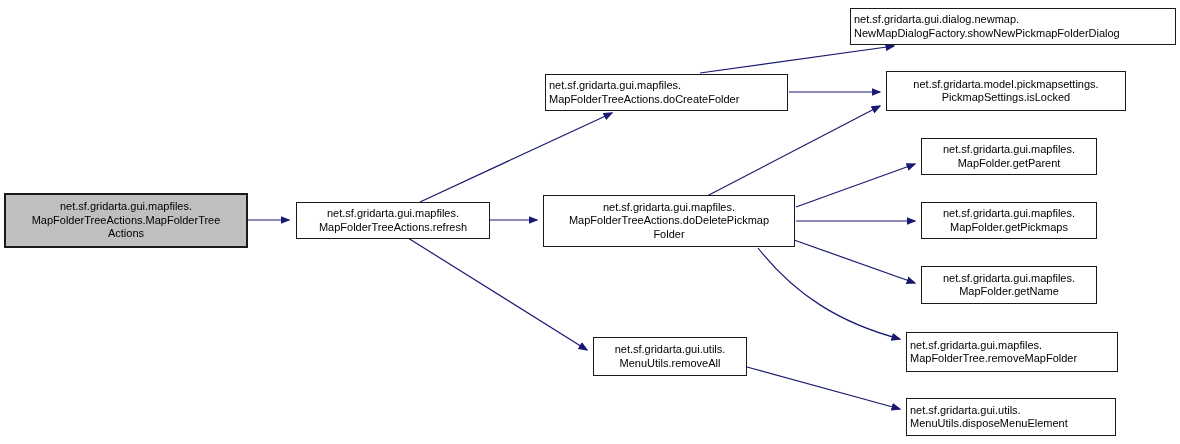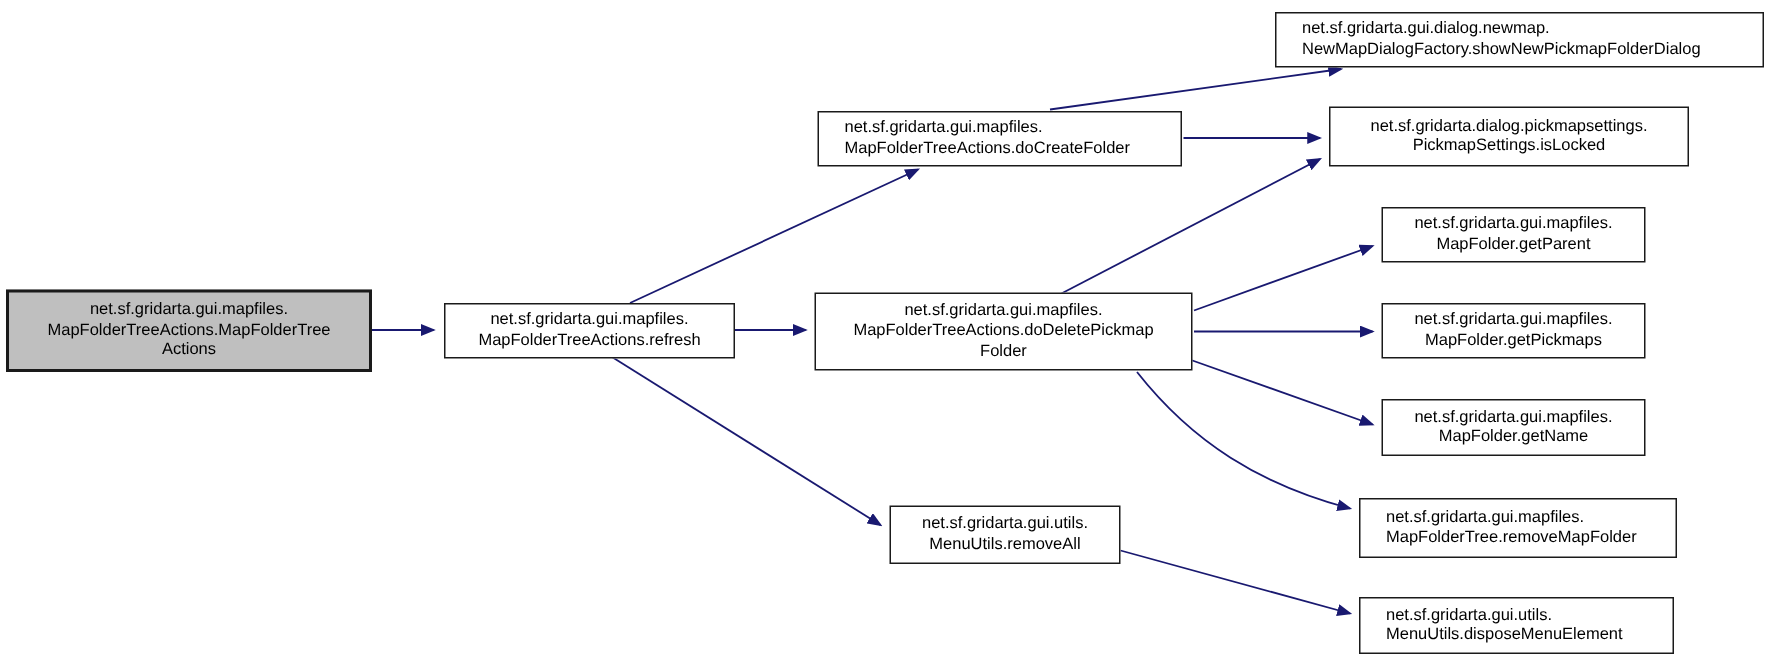--- a/index.html
+++ b/index.html
@@ -17,21 +17,21 @@
     background:#ffffff;
     border:1px solid #1a1a1a;
     color:#000000;
     font-size:11px;
     line-height:13.5px;
     white-space:pre-line;
     display:flex;
     align-items:center;
     justify-content:center;
     text-align:center;
-    padding:2px 17px;
+    padding:2px 3px;
   }
   .node.left{
     text-align:left;
     justify-content:flex-start;
   }
   .node.highlight{
     background:#bfbfbf;
     border:2px solid #1a1a1a;
   }
 </style>
@@ -68,21 +68,21 @@
 
   <div class="node" style="left:296px;top:202px;width:194px;height:37px">net.sf.gridarta.gui.mapfiles.
 MapFolderTreeActions.refresh</div>
 
   <div class="node left" style="left:545px;top:74px;width:243px;height:37px">net.sf.gridarta.gui.mapfiles.
 MapFolderTreeActions.doCreateFolder</div>
 
   <div class="node left" style="left:850px;top:8px;width:326px;height:37px">net.sf.gridarta.gui.dialog.newmap.
 NewMapDialogFactory.showNewPickmapFolderDialog</div>
 
-  <div class="node" style="left:886px;top:71px;width:240px;height:40px">net.sf.gridarta.dialog.pickmapsettings.
+  <div class="node" style="left:886px;top:71px;width:240px;height:40px">net.sf.gridarta.model.pickmapsettings.
 PickmapSettings.isLocked</div>
 
   <div class="node" style="left:543px;top:195px;width:252px;height:52px">net.sf.gridarta.gui.mapfiles.
 MapFolderTreeActions.doDeletePickmap
 Folder</div>
 
   <div class="node" style="left:921px;top:138px;width:176px;height:37px">net.sf.gridarta.gui.mapfiles.
 MapFolder.getParent</div>
 
   <div class="node" style="left:921px;top:202px;width:176px;height:37px">net.sf.gridarta.gui.mapfiles.

